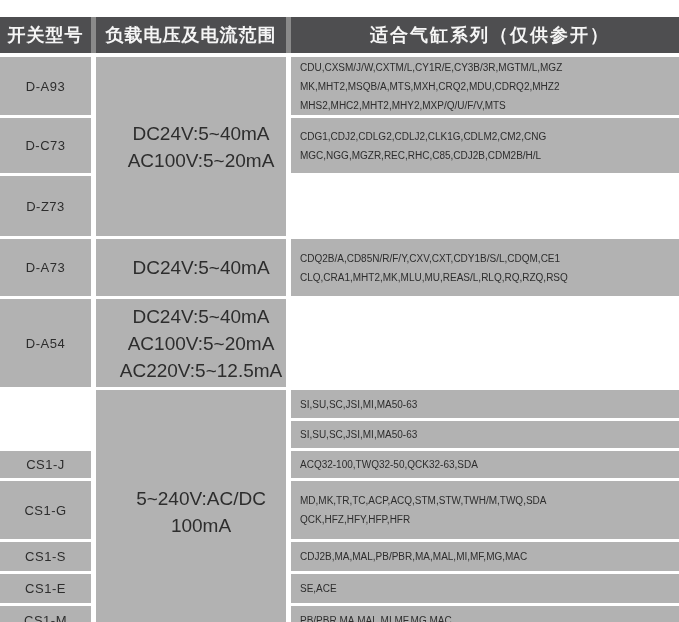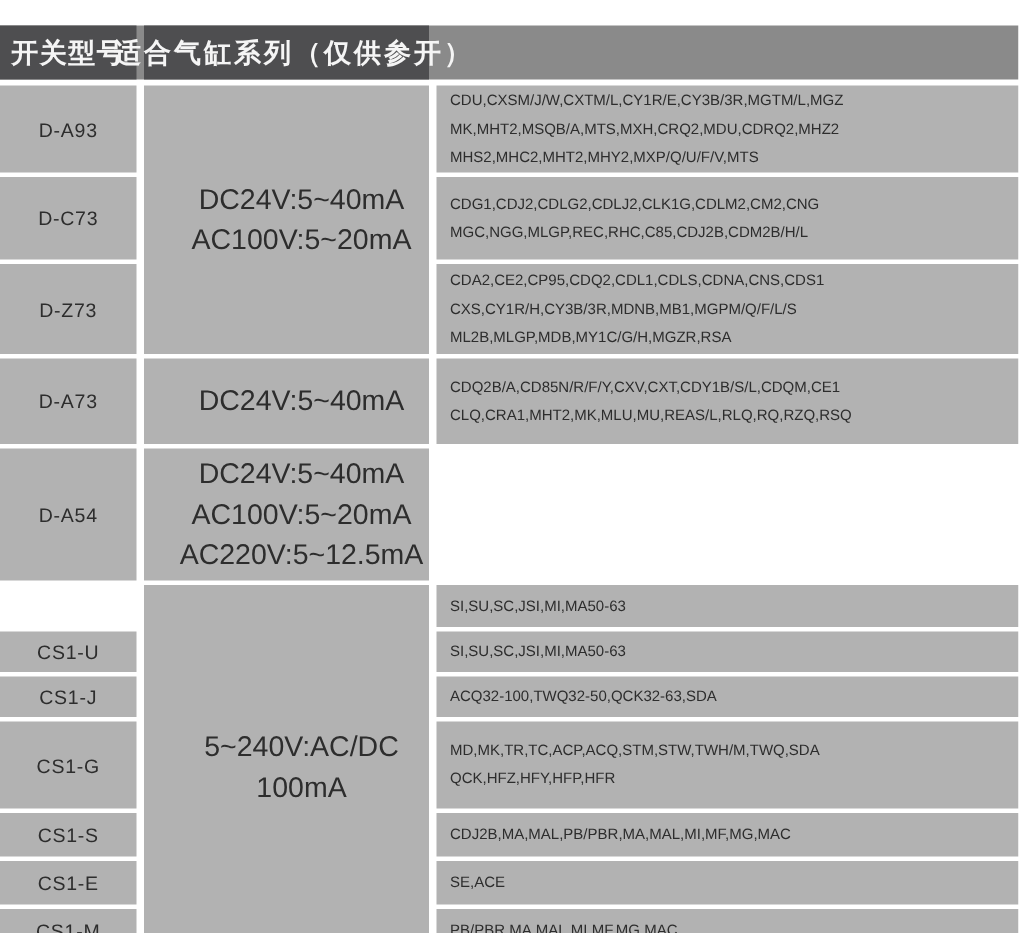--- a/index.html
+++ b/index.html
@@ -78,54 +78,51 @@
     flex:1 1 auto;
   }
 </style>
 </head>
 <body>
 
 <div class="page">
 
   <div class="hdr">
     <div class="hdr-cell">开关型号</div>
+    <div class="hdr-cell">负载电压及电流范围</div>
     <div class="hdr-cell series">适合气缸系列（仅供参开）</div>
   </div>
 
   <div class="grid">
 
     <div class="cell model" style="grid-row:1">D-A93</div>
     <div class="cell model" style="grid-row:2">D-C73</div>
     <div class="cell model" style="grid-row:3">D-Z73</div>
     <div class="cell model" style="grid-row:4">D-A73</div>
     <div class="cell model" style="grid-row:5">D-A54</div>
-    <div class="cell model" style="grid-row:7">CS1-U</div>
     <div class="cell model" style="grid-row:8">CS1-J</div>
     <div class="cell model" style="grid-row:9">CS1-G</div>
     <div class="cell model" style="grid-row:10">CS1-S</div>
     <div class="cell model" style="grid-row:11">CS1-E</div>
     <div class="cell model" style="grid-row:12">CS1-M</div>
 
     <div class="cell volt" style="grid-row:1 / span 3">DC24V:5~40mA
 AC100V:5~20mA</div>
     <div class="cell volt" style="grid-row:4">DC24V:5~40mA</div>
     <div class="cell volt" style="grid-row:5">DC24V:5~40mA
 AC100V:5~20mA
 AC220V:5~12.5mA</div>
     <div class="cell volt" style="grid-row:6 / span 7">5~240V:AC/DC
 100mA</div>
 
     <div class="cell series-cell" style="grid-row:1">CDU,CXSM/J/W,CXTM/L,CY1R/E,CY3B/3R,MGTM/L,MGZ
 MK,MHT2,MSQB/A,MTS,MXH,CRQ2,MDU,CDRQ2,MHZ2
 MHS2,MHC2,MHT2,MHY2,MXP/Q/U/F/V,MTS</div>
     <div class="cell series-cell" style="grid-row:2">CDG1,CDJ2,CDLG2,CDLJ2,CLK1G,CDLM2,CM2,CNG
-MGC,NGG,MLGP,REC,RHC,C85,CDJ2B,CDM2B/H/L</div>
-    <div class="cell series-cell" style="grid-row:3">CDA2,CE2,CP95,CDQ2,CDL1,CDLS,CDNA,CNS,CDS1
-CXS,CY1R/H,CY3B/3R,MDNB,MB1,MGPM/Q/F/L/S
-ML2B,MLGP,MDB,MY1C/G/H,MGZR,RSA</div>
+MGC,NGG,MGZR,REC,RHC,C85,CDJ2B,CDM2B/H/L</div>
     <div class="cell series-cell" style="grid-row:4">CDQ2B/A,CD85N/R/F/Y,CXV,CXT,CDY1B/S/L,CDQM,CE1
 CLQ,CRA1,MHT2,MK,MLU,MU,REAS/L,RLQ,RQ,RZQ,RSQ</div>
     <div class="cell series-cell" style="grid-row:6">SI,SU,SC,JSI,MI,MA50-63</div>
     <div class="cell series-cell" style="grid-row:7">SI,SU,SC,JSI,MI,MA50-63</div>
     <div class="cell series-cell" style="grid-row:8">ACQ32-100,TWQ32-50,QCK32-63,SDA</div>
     <div class="cell series-cell" style="grid-row:9">MD,MK,TR,TC,ACP,ACQ,STM,STW,TWH/M,TWQ,SDA
 QCK,HFZ,HFY,HFP,HFR</div>
     <div class="cell series-cell" style="grid-row:10">CDJ2B,MA,MAL,PB/PBR,MA,MAL,MI,MF,MG,MAC</div>
     <div class="cell series-cell" style="grid-row:12">PB/PBR,MA,MAL,MI,MF,MG,MAC</div>
     <div class="cell series-cell" style="grid-row:11">SE,ACE</div>

